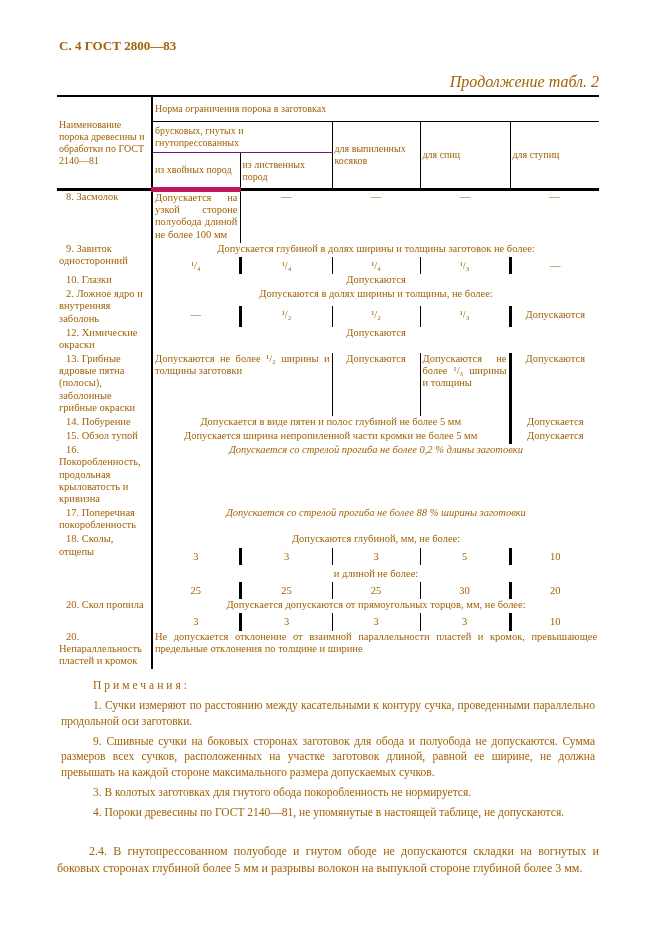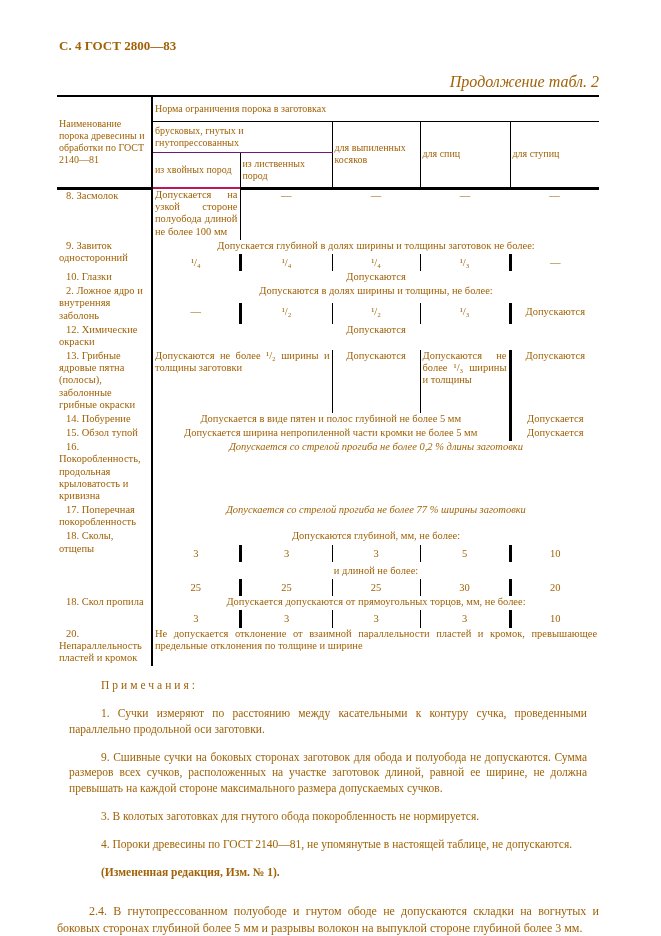--- a/index.html
+++ b/index.html
@@ -18,34 +18,34 @@
   }
   .t th {
     font-weight:normal; font-size:10px; text-align:left; vertical-align:middle;
     padding:2px 2px; line-height:1.2;margin-top:38px;
   }
   .t td { vertical-align:top; padding:1px 2px 2px; line-height:1.16; }
   .h-name { border-right:2px solid #000; border-bottom:3px solid #000; font-size:10px; }
   .h-norm { border-bottom:1px solid #000; height:20px; font-size:10px; }
   .h-group{ border-bottom:1px solid #701a75; height:26px; }
   .h-kos,.h-spi,.h-stu { border-left:1px solid #000; border-bottom:3px solid #000; }
-  .h-con { border-bottom:2px solid #be185d; height:30px; }
+  .h-con { border-bottom:5px solid #be185d; height:30px; }
   .h-dec { border-left:1px solid #000; border-bottom:3px solid #000; }
 
   .nm { text-align:left; border-right:2px solid #000; text-indent:7px; padding-left:2px; }
   .ctr { text-align:center; }
   .lft { text-align:center; padding-left:6px;font-style:italic; }
   .jst { text-align:justify; padding-left:3px; padding-right:3px; }
   .bl1 { border-left:1px solid #000; }
   .bl3 { border-left:3px solid #000; }
   tr.gap td { padding-top:0; }
   tr.sub td { padding-top:3px;margin-left:40px; }
 
   .notes { margin-top:9px; width:542px; font-size:11.5px; line-height:1.38; }
-  .notes p { margin:12px; text-indent:32px; text-align:justify; }
+  .notes p { margin:4px; text-indent:32px; text-align:justify; }
   .note-title { letter-spacing:3px; }
   .revision { font-weight:bold; margin-top:5px !important; text-align:left !important; }
   .para24 { margin:0; margin-top:22px; text-indent:32px; text-align:justify;
             font-size:12px; line-height:1.4; width:542px; }
 </style>
 </head>
 <body>
 
 <div class="page">
   <div class="doc-header">С. 4 ГОСТ 2800—83</div>
@@ -141,21 +141,21 @@
           <td class="ctr bl3">Допускается</td>
         </tr>
 
         <tr class="gap">
           <td class="nm">16. Покоробленность, продольная крыловатость и кривизна</td>
           <td class="lft" colspan="5">Допускается со стрелой прогиба не более 0,2 % длины заготовки</td>
         </tr>
 
         <tr class="gap">
           <td class="nm">17. Поперечная покоробленность</td>
-          <td class="lft" colspan="5">Допускается со стрелой прогиба не более 77 % ширины заготовки</td>
+          <td class="lft" colspan="5">Допускается со стрелой прогиба не более 88 % ширины заготовки</td>
         </tr>
 
         <tr class="gap">
           <td class="nm" rowspan="4">18. Сколы, отщепы</td>
           <td class="ctr" colspan="5">Допускаются глубиной, мм, не более:</td>
         </tr>
         <tr class="sub">
           <td class="ctr">3</td>
           <td class="ctr bl3">3</td>
           <td class="ctr bl1">3</td>
@@ -167,21 +167,21 @@
         </tr>
         <tr class="sub">
           <td class="ctr">25</td>
           <td class="ctr bl3">25</td>
           <td class="ctr bl1">25</td>
           <td class="ctr bl1">30</td>
           <td class="ctr bl3">20</td>
         </tr>
 
         <tr class="gap">
-          <td class="nm" rowspan="2">18. Скол пропила</td>
+          <td class="nm" rowspan="2">20. Скол пропила</td>
           <td class="ctr" colspan="5">Допускается допускаются от прямоугольных торцов, мм, не более:</td>
         </tr>
         <tr class="sub">
           <td class="ctr">3</td>
           <td class="ctr bl3">3</td>
           <td class="ctr bl1">3</td>
           <td class="ctr bl1">3</td>
           <td class="ctr bl3">10</td>
         </tr>
 
@@ -191,18 +191,17 @@
         </tr>
       </tbody>
     </table>
 
     <div class="notes">
       <p class="note-title">Примечания:</p>
       <p>1. Сучки измеряют по расстоянию между касательными к контуру сучка, проведенными параллельно продольной оси заготовки.</p>
       <p>9. Сшивные сучки на боковых сторонах заготовок для обода и полуобода не допускаются. Сумма размеров всех сучков, расположенных на участке заготовок длиной, равной ее ширине, не должна превышать на каждой стороне максимального размера допускаемых сучков.</p>
       <p>3. В колотых заготовках для гнутого обода покоробленность не нормируется.</p>
       <p>4. Пороки древесины по ГОСТ 2140—81, не упомянутые в настоящей таблице, не допускаются.</p>
-      <p class="revision">(Измененная редакция, Изм. № 1).</p>
     </div>
 
     <p class="para24">2.4. В гнутопрессованном полуободе и гнутом ободе не допускаются складки на вогнутых и боковых сторонах глубиной более 5 мм и разрывы волокон на выпуклой стороне глубиной более 3 мм.</p>
   </div>
 </div>
 
 </body></html>

